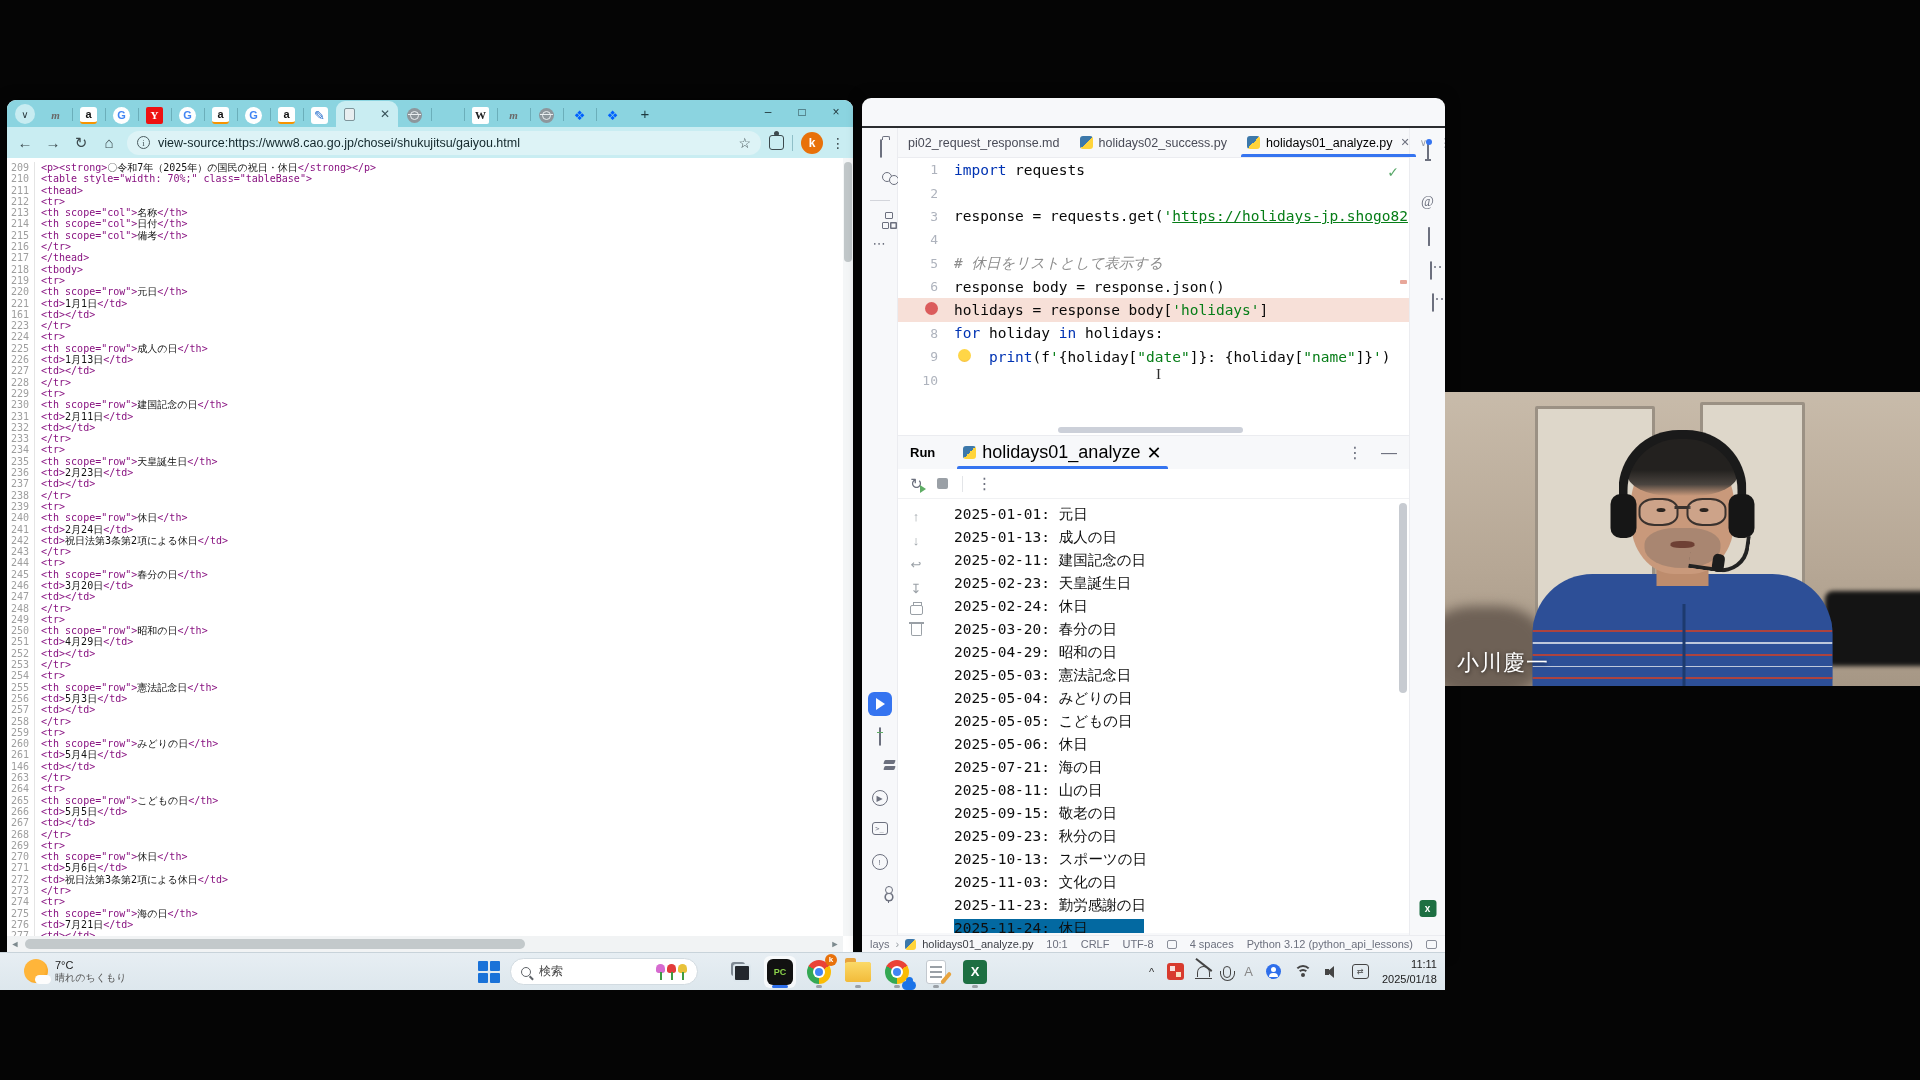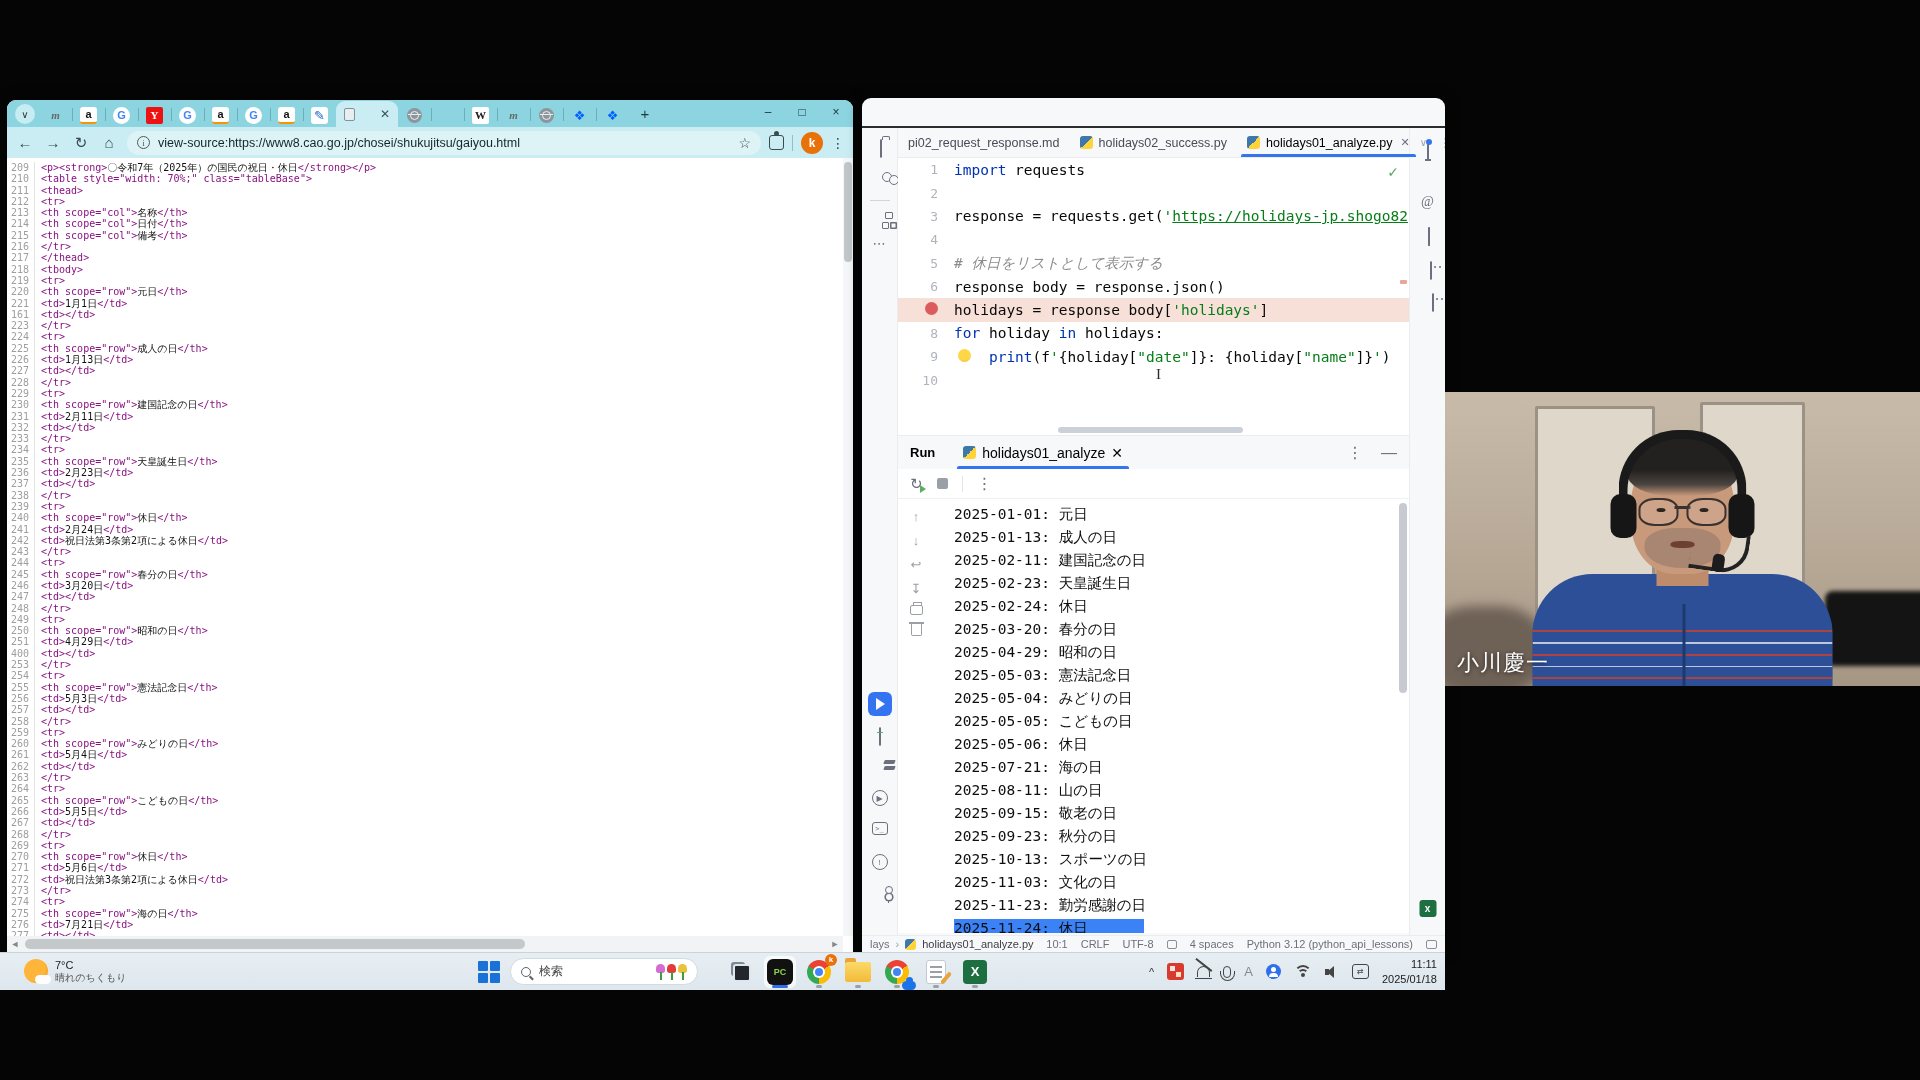--- a/index.html
+++ b/index.html
@@ -144,39 +144,39 @@
     background:radial-gradient(circle at 50% 35%, #ffd646 60%, #e8a33d); }
   .ed-check { position:absolute; right:10px; top:6px; color:#59a869; font-size:14px; }
   .ed-stripe { position:absolute; right:2px; top:122px; width:7px; height:4px; background:#e8a79a; border-radius:1px; }
   .ed-hthumb { position:absolute; bottom:2px; left:160px; width:185px; height:6px; background:#ccd0d9; border-radius:3px; }
   .ibeam { position:absolute; left:258px; top:208px; width:10px; height:17px; color:#2b2b2b; font-size:15px;
     font-family:"Liberation Serif",serif; }
 
   .p-run { position:absolute; left:36px; top:337px; width:511px; height:498px; background:#fff; border-top:1px solid #ebecf0; overflow:hidden; }
   .run-head { height:33px; display:flex; align-items:center; gap:4px; padding:0 12px; background:#f7f8fa; }
   .run-label { font-weight:bold; font-size:13px; color:#000; margin-right:18px; }
-  .run-tab { display:flex; align-items:center; gap:6px; font-size:14px; color:#000; position:relative; height:100%; padding:0 6px; }
+  .run-tab { display:flex; align-items:center; gap:6px; font-size:18px; color:#000; position:relative; height:100%; padding:0 6px; }
   .run-tab::after { content:""; position:absolute; left:0; right:0; bottom:0; height:3px; background:#3574f0; border-radius:2px 2px 0 0; }
   .run-head-end { margin-left:auto; display:flex; gap:18px; color:#6c707e; align-items:center; }
   .run-toolbar { height:30px; display:flex; align-items:center; gap:14px; padding:0 12px; border-bottom:1px solid #f0f1f3; }
   .rt-rerun { color:#6c707e; font-size:15px; position:relative; }
   .rt-rerun::after { content:""; position:absolute; right:-3px; bottom:0; width:0; height:0;
     border-left:6px solid #5fad65; border-top:4px solid transparent; border-bottom:4px solid transparent; }
   .rt-stop { width:11px; height:11px; background:#9aa0a6; border-radius:2px; }
   .rt-sep { width:1px; height:16px; background:#e3e5e8; }
   .run-body { position:absolute; top:63px; left:0; right:0; bottom:0; }
   .run-rail { position:absolute; left:0; top:0; bottom:0; width:36px; display:flex; flex-direction:column; align-items:center;
     gap:9px; padding-top:10px; color:#9aa0a6; font-size:13px; }
   .rr-print { width:13px; height:10px; border:1.5px solid #9aa0a6; border-radius:2px; position:relative; }
   .rr-print::before { content:""; position:absolute; left:2px; top:-4px; width:7px; height:3px; border:1.5px solid #9aa0a6; border-bottom:none; }
   .rr-trash { width:11px; height:12px; border:1.5px solid #9aa0a6; border-top:none; border-radius:0 0 2px 2px; position:relative; }
   .rr-trash::before { content:""; position:absolute; left:-3px; top:-2px; right:-3px; height:1.5px; background:#9aa0a6; }
   .run-out { position:absolute; left:56px; top:6px; right:14px; bottom:0; overflow:hidden; }
   .out-row { font-family:"DejaVu Sans Mono","Liberation Mono",monospace; font-size:14.5px; height:23px; color:#0e0e0e; white-space:pre; }
-  .out-row.sel { background:#3b82f6; width:190px; }
+  .out-row.sel { background:#0369a1; width:190px; }
   .run-vscroll { position:absolute; right:2px; top:4px; width:8px; height:190px; background:#c7cbd1; border-radius:4px; }
 
   .p-statusbar { position:absolute; left:0; right:0; bottom:0; height:17px; background:#f7f8fa; border-top:1px solid #ebecf0;
     display:flex; align-items:center; font-size:11px; color:#6c707e; padding:0 8px; gap:6px; white-space:nowrap; }
   .sb-file { color:#3b3e45; }
   .sb-right { margin-left:auto; display:flex; gap:13px; align-items:center; }
   .sb-grid { width:10px; height:9px; border:1.2px solid #8a8e99; border-radius:2px; }
   .sb-screen { width:11px; height:9px; border:1.2px solid #8a8e99; border-radius:2px; }
 
   
@@ -424,31 +424,31 @@
         <div class="vs-row"><span class="vs-ln">242</span><span class="vs-src"><span class="vs-tag">&lt;td&gt;</span>祝日法第3条第2項による休日<span class="vs-tag">&lt;/td&gt;</span></span></div>
         <div class="vs-row"><span class="vs-ln">243</span><span class="vs-src"><span class="vs-tag">&lt;/tr&gt;</span></span></div>
         <div class="vs-row"><span class="vs-ln">244</span><span class="vs-src"><span class="vs-tag">&lt;tr&gt;</span></span></div>
         <div class="vs-row"><span class="vs-ln">245</span><span class="vs-src"><span class="vs-tag">&lt;th scope="row"&gt;</span>春分の日<span class="vs-tag">&lt;/th&gt;</span></span></div>
         <div class="vs-row"><span class="vs-ln">246</span><span class="vs-src"><span class="vs-tag">&lt;td&gt;</span>3月20日<span class="vs-tag">&lt;/td&gt;</span></span></div>
         <div class="vs-row"><span class="vs-ln">247</span><span class="vs-src"><span class="vs-tag">&lt;td&gt;</span><span class="vs-tag">&lt;/td&gt;</span></span></div>
         <div class="vs-row"><span class="vs-ln">248</span><span class="vs-src"><span class="vs-tag">&lt;/tr&gt;</span></span></div>
         <div class="vs-row"><span class="vs-ln">249</span><span class="vs-src"><span class="vs-tag">&lt;tr&gt;</span></span></div>
         <div class="vs-row"><span class="vs-ln">250</span><span class="vs-src"><span class="vs-tag">&lt;th scope="row"&gt;</span>昭和の日<span class="vs-tag">&lt;/th&gt;</span></span></div>
         <div class="vs-row"><span class="vs-ln">251</span><span class="vs-src"><span class="vs-tag">&lt;td&gt;</span>4月29日<span class="vs-tag">&lt;/td&gt;</span></span></div>
-        <div class="vs-row"><span class="vs-ln">400</span><span class="vs-src"><span class="vs-tag">&lt;td&gt;</span><span class="vs-tag">&lt;/td&gt;</span></span></div>
+        <div class="vs-row"><span class="vs-ln">252</span><span class="vs-src"><span class="vs-tag">&lt;td&gt;</span><span class="vs-tag">&lt;/td&gt;</span></span></div>
         <div class="vs-row"><span class="vs-ln">253</span><span class="vs-src"><span class="vs-tag">&lt;/tr&gt;</span></span></div>
         <div class="vs-row"><span class="vs-ln">254</span><span class="vs-src"><span class="vs-tag">&lt;tr&gt;</span></span></div>
         <div class="vs-row"><span class="vs-ln">255</span><span class="vs-src"><span class="vs-tag">&lt;th scope="row"&gt;</span>憲法記念日<span class="vs-tag">&lt;/th&gt;</span></span></div>
         <div class="vs-row"><span class="vs-ln">256</span><span class="vs-src"><span class="vs-tag">&lt;td&gt;</span>5月3日<span class="vs-tag">&lt;/td&gt;</span></span></div>
         <div class="vs-row"><span class="vs-ln">257</span><span class="vs-src"><span class="vs-tag">&lt;td&gt;</span><span class="vs-tag">&lt;/td&gt;</span></span></div>
         <div class="vs-row"><span class="vs-ln">258</span><span class="vs-src"><span class="vs-tag">&lt;/tr&gt;</span></span></div>
         <div class="vs-row"><span class="vs-ln">259</span><span class="vs-src"><span class="vs-tag">&lt;tr&gt;</span></span></div>
         <div class="vs-row"><span class="vs-ln">260</span><span class="vs-src"><span class="vs-tag">&lt;th scope="row"&gt;</span>みどりの日<span class="vs-tag">&lt;/th&gt;</span></span></div>
         <div class="vs-row"><span class="vs-ln">261</span><span class="vs-src"><span class="vs-tag">&lt;td&gt;</span>5月4日<span class="vs-tag">&lt;/td&gt;</span></span></div>
-        <div class="vs-row"><span class="vs-ln">262</span><span class="vs-src"><span class="vs-tag">&lt;td&gt;</span><span class="vs-tag">&lt;/td&gt;</span></span></div>
+        <div class="vs-row"><span class="vs-ln">146</span><span class="vs-src"><span class="vs-tag">&lt;td&gt;</span><span class="vs-tag">&lt;/td&gt;</span></span></div>
         <div class="vs-row"><span class="vs-ln">263</span><span class="vs-src"><span class="vs-tag">&lt;/tr&gt;</span></span></div>
         <div class="vs-row"><span class="vs-ln">264</span><span class="vs-src"><span class="vs-tag">&lt;tr&gt;</span></span></div>
         <div class="vs-row"><span class="vs-ln">265</span><span class="vs-src"><span class="vs-tag">&lt;th scope="row"&gt;</span>こどもの日<span class="vs-tag">&lt;/th&gt;</span></span></div>
         <div class="vs-row"><span class="vs-ln">266</span><span class="vs-src"><span class="vs-tag">&lt;td&gt;</span>5月5日<span class="vs-tag">&lt;/td&gt;</span></span></div>
         <div class="vs-row"><span class="vs-ln">267</span><span class="vs-src"><span class="vs-tag">&lt;td&gt;</span><span class="vs-tag">&lt;/td&gt;</span></span></div>
         <div class="vs-row"><span class="vs-ln">268</span><span class="vs-src"><span class="vs-tag">&lt;/tr&gt;</span></span></div>
         <div class="vs-row"><span class="vs-ln">269</span><span class="vs-src"><span class="vs-tag">&lt;tr&gt;</span></span></div>
         <div class="vs-row"><span class="vs-ln">270</span><span class="vs-src"><span class="vs-tag">&lt;th scope="row"&gt;</span>休日<span class="vs-tag">&lt;/th&gt;</span></span></div>
         <div class="vs-row"><span class="vs-ln">271</span><span class="vs-src"><span class="vs-tag">&lt;td&gt;</span>5月6日<span class="vs-tag">&lt;/td&gt;</span></span></div>
         <div class="vs-row"><span class="vs-ln">272</span><span class="vs-src"><span class="vs-tag">&lt;td&gt;</span>祝日法第3条第2項による休日<span class="vs-tag">&lt;/td&gt;</span></span></div>

